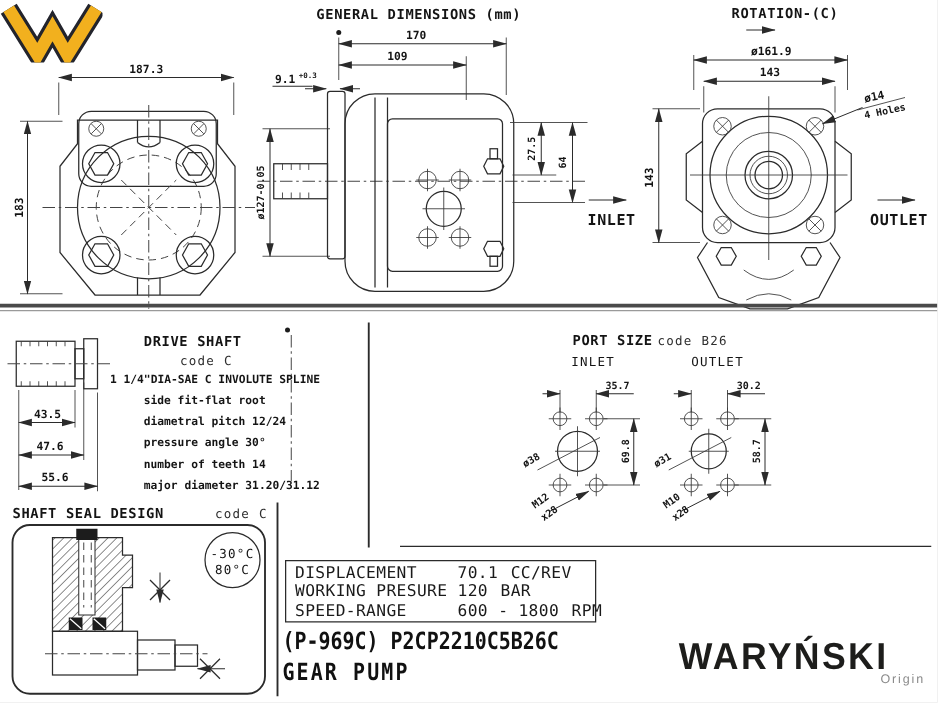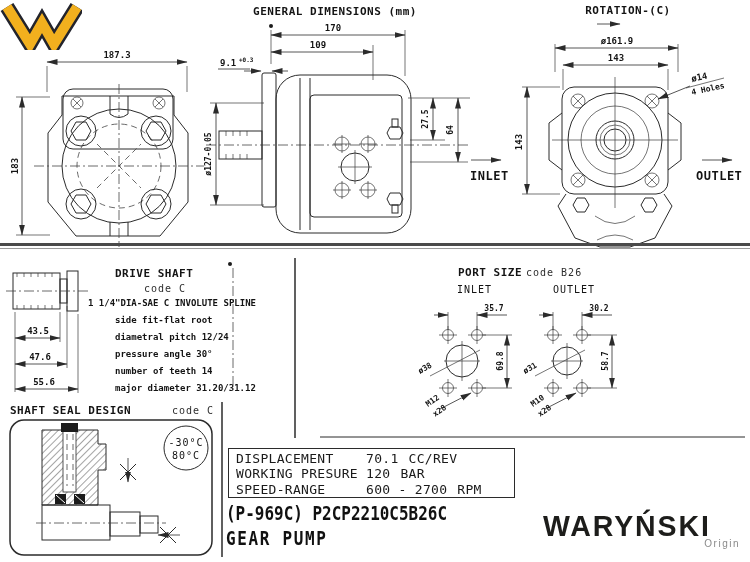--- a/index.html
+++ b/index.html
@@ -18,21 +18,21 @@
   text{fill:#141414;}
   .t-big{font:bold 11px "DejaVu Sans Mono",monospace;letter-spacing:.5px;}
   .t-dim{font:bold 9px "DejaVu Sans Mono",monospace;}
   .t-dim8{font:bold 8px "DejaVu Sans Mono",monospace;}
   .t-sup{font:bold 6px "DejaVu Sans Mono",monospace;}
   .t-code{font:10px "DejaVu Sans Mono",monospace;fill:#2e2e2e;letter-spacing:1px;}
   .t-lbl{font:10px "DejaVu Sans Mono",monospace;letter-spacing:1px;}
   .t-spec{font:bold 9px "DejaVu Sans Mono",monospace;}
   .t-io{font:bold 12px "DejaVu Sans Mono",monospace;letter-spacing:.5px;}
   
-  .spec-table{position:absolute;left:228px;top:448px;width:287px;height:50px;
+  .spec-table{position:absolute;left:228px;top:448px;width:249px;height:50px;
       border:1.5px solid #2b2b2b;box-sizing:border-box;padding:2px 0 0 7px;
       font-size:13px;letter-spacing:.3px;color:#1a1a1a;line-height:15.4px;white-space:nowrap;}
   .spec-row .lab{display:inline-block;width:130px;}
   .spec-row .unit{margin-left:10px;}
   .model{position:absolute;left:226px;top:502px;font-weight:bold;font-size:19px;
       color:#111;transform:scaleX(.84);transform-origin:left top;white-space:nowrap;}
   .product{position:absolute;left:226px;top:527px;font-weight:bold;font-size:19px;
       color:#111;transform:scaleX(.84);transform-origin:left top;letter-spacing:2px;white-space:nowrap;}
   .brand{position:absolute;left:543px;top:509px;font-family:"Liberation Sans",sans-serif;
       font-weight:bold;font-size:30px;color:#1d1d1b;letter-spacing:2px;
@@ -377,21 +377,21 @@
 </svg>
 
 <div class="spec-table">
   <div class="spec-row">
     <span class="lab">DISPLACEMENT</span><span class="val">70.1</span><span class="unit">CC/REV</span>
   </div>
   <div class="spec-row">
     <span class="lab">WORKING PRESURE</span><span class="val">120</span><span class="unit">BAR</span>
   </div>
   <div class="spec-row">
-    <span class="lab">SPEED-RANGE</span><span class="val">600 - 2700</span><span class="unit">RPM</span>
+    <span class="lab">SPEED-RANGE</span><span class="val">600 - 1800</span><span class="unit">RPM</span>
   </div>
 </div>
 
 <div class="model">(P-969C) P2CP2210C5B26C</div>
 <div class="product">GEAR PUMP</div>
 
 <svg class="logo-mark" width="82" height="50" viewBox="0 0 82 50">
   <path d="M7,7 L30,44 L42,23 L54,44 L77,7" fill="none" stroke="#23242c" stroke-width="15"></path>
   <path d="M7,7 L30,44 L42,23 L54,44 L77,7" fill="none" stroke="#F2B01E" stroke-width="10"></path>
 </svg>

